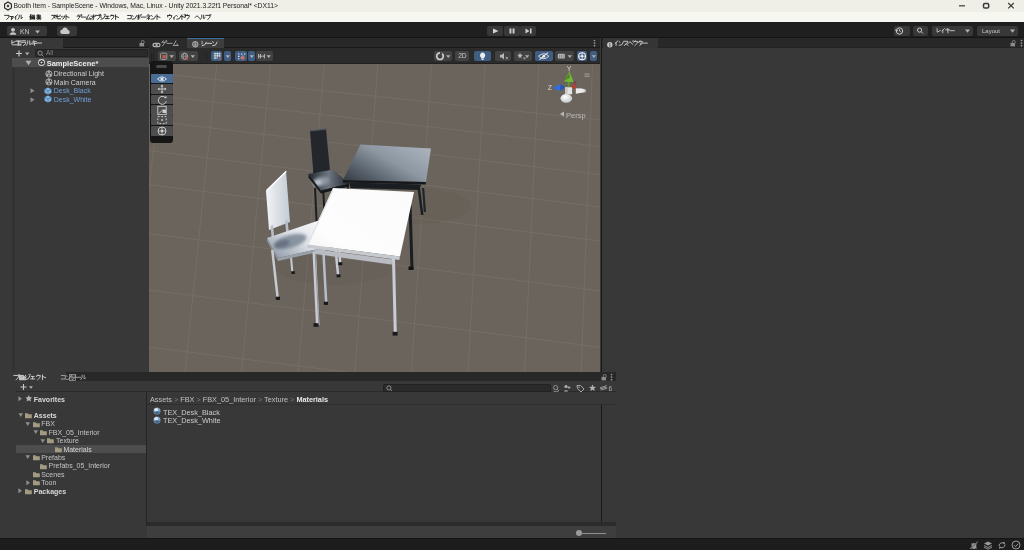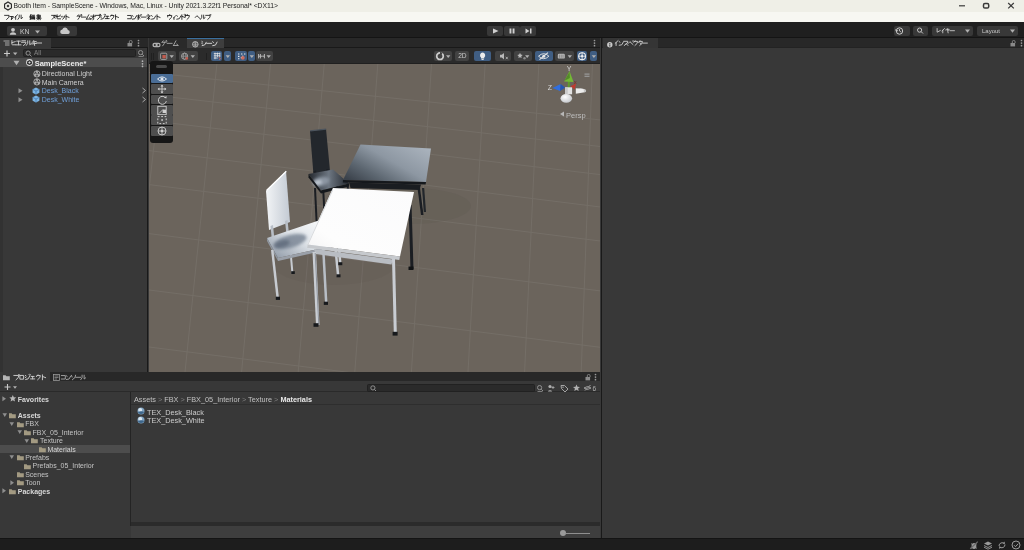--- a/index.html
+++ b/index.html
@@ -91,21 +91,21 @@
     <svg width="41" height="10" style="" viewBox="0 0 41 10">
       <polygon points="33,3.5 38,3.5 35.5,6.8" fill="#b0b0b0"></polygon>
     </svg>
   </div>
 <div class="tbtn" style="left:977px;width:41px">
     <span style="position:absolute;left:5px;top:2.2px;font-size:6px;color:#c8c8c8">Layout</span>
     <svg width="41" height="10" style="" viewBox="0 0 41 10">
       <polygon points="33,3.5 38,3.5 35.5,6.8" fill="#b0b0b0"></polygon>
     </svg>
   </div>
-<div class="panel" style="left:0;top:38px;width:148px;height:334px;border-right:1px solid #191919">
+<div class="panel" style="left:12px;top:38px;width:148px;height:334px;border-right:1px solid #191919">
     <div class="tabbar" style="left:0;top:0;width:148px;height:10px;border-bottom:1px solid #191919"></div>
     <div class="tab" style="left:0;width:51px"></div>
     <div class="abs" style="left:3px;top:2px">
       <svg width="7" height="7" style="" viewBox="0 0 7 7">
         <path d="M0.5 1 h6 M2 3 h4.5 M2 5 h4.5" stroke="#b5b5b5" stroke-width="0.9"></path>
       </svg>
     </div>
     <div class="abs" style="left:127px;top:1.5px">
       <svg width="7" height="7" style="" viewBox="0 0 7 7">
         <g transform="translate(0,0)" stroke="#8a8a8a" fill="none" stroke-width="0.9">
@@ -559,21 +559,21 @@
     <div class="abs" style="left:418px;top:1px">
       <svg width="3" height="8" style="" viewBox="0 0 3 8">
         <g transform="translate(0.5,0.5)" fill="#999">
           <circle cx="1" cy="1" r="0.85"></circle>
           <circle cx="1" cy="3.6" r="0.85"></circle>
           <circle cx="1" cy="6.2" r="0.85"></circle>
         </g>
       </svg>
     </div>
   </div>
-<div class="panel" style="left:0;top:372px;width:496px;height:166px">
+<div class="panel" style="left:16px;top:372px;width:496px;height:166px">
     <div class="tabbar" style="left:0;top:0;width:600px;height:10px;border-bottom:1px solid #191919"></div>
     <div class="tab" style="left:0;width:50px"></div>
     <div class="abs" style="left:3px;top:1.5px">
       <svg width="8" height="7" style="" viewBox="0 0 8 7">
         <g transform="translate(0,0)">
           <path d="M0 1.2 h2.6 l0.8 1 h3.4 v4 h-6.8 z" fill="#b5b5b5"></path>
         </g>
       </svg>
     </div>
     <div class="abs" style="left:53px;top:1.5px">

